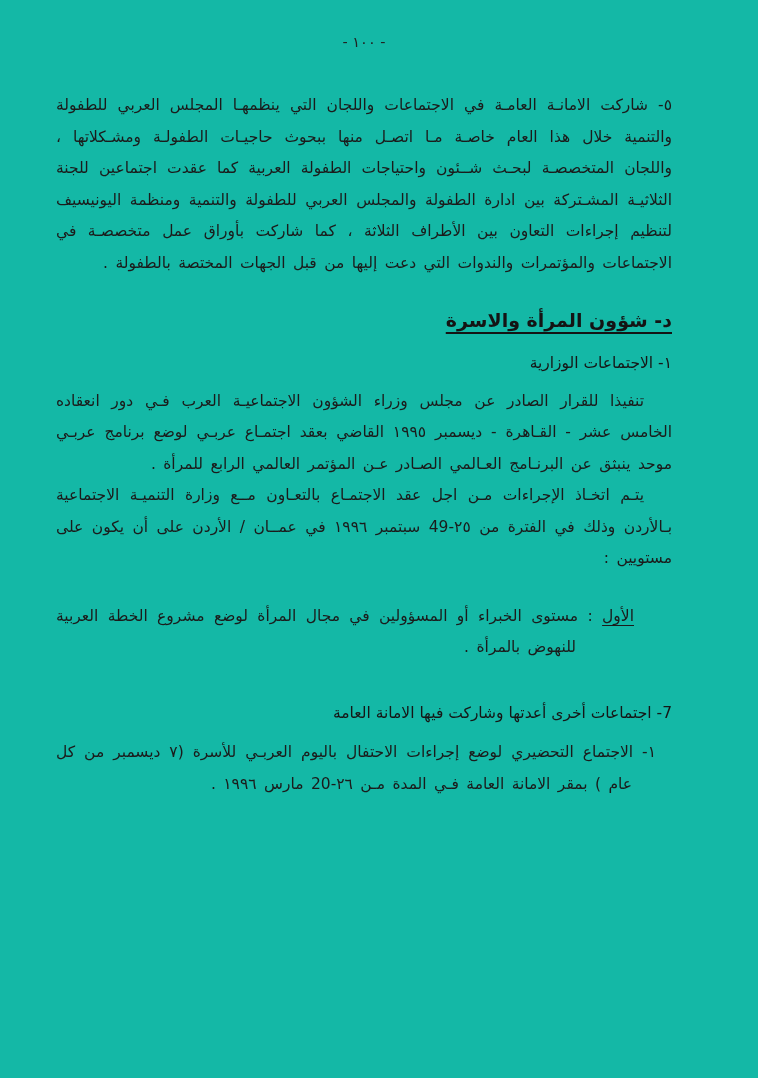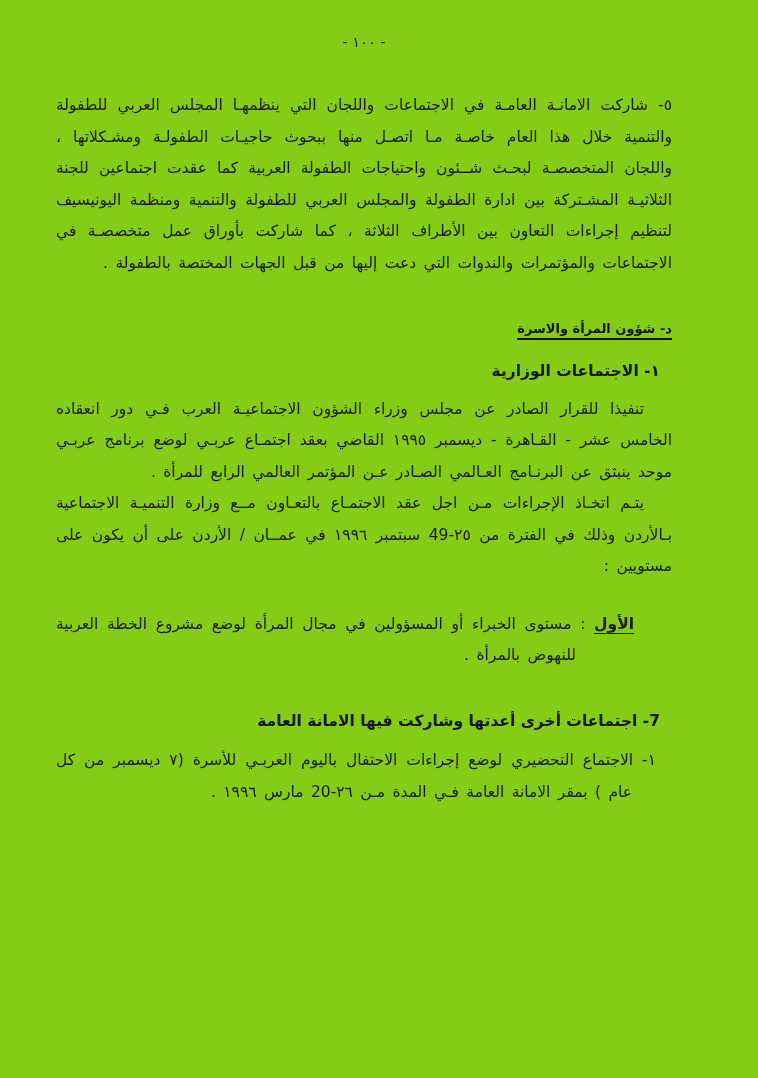--- a/index.html
+++ b/index.html
@@ -4,21 +4,21 @@
 <style>
   html, body {
     margin: 0;
     padding: 0;
     background: #e9e8e4;
   }
   .page {
     width: 758px;
     height: 1078px;
     margin: 0 auto;
-    background: #84cc16;
+    background: #14b8a6;
     box-sizing: border-box;
     padding: 30px 86px 30px 56px;
     font-family: "DejaVu Sans", sans-serif;
     color: #1b1b1b;
     direction: rtl;
     position: relative;
     overflow: hidden;
     box-shadow: 0 0 6px rgba(0,0,0,0.15);
   }
   .page-number {
@@ -34,45 +34,45 @@
     font-size: 15.5px;
     line-height: 31.5px;
     text-align: justify;
     text-align-last: right;
     word-spacing: 2.5px;
   }
   .indent-first {
     text-indent: 28px;
   }
   .section-heading {
-    margin: 34px 0 12px 0;
-    font-size: 13px;
+    margin: 26px 0 12px 0;
+    font-size: 19px;
     font-weight: bold;
     line-height: 31px;
     text-decoration: underline;
     text-underline-offset: 5px;
     text-decoration-thickness: 1.5px;
     color: #141414;
   }
   .sub-title {
-    font-weight: bold;
+    font-weight: normal;
     font-size: 15.5px;
     line-height: 31.5px;
-    margin: 0 12px 6px 0;
+    margin: 0 0 6px 0;
     color: #161616;
   }
   .levels {
     margin: 26px 38px 0 0;
   }
   .level {
     padding-right: 58px;
     text-indent: -58px;
   }
   .level-label {
-    font-weight: bold;
+    font-weight: normal;
     text-decoration: underline;
     text-underline-offset: 4px;
   }
   .other-section {
     margin-top: 34px;
   }
   .other-item {
     margin: 8px 16px 0 0;
     padding-right: 24px;
     text-indent: -24px;

